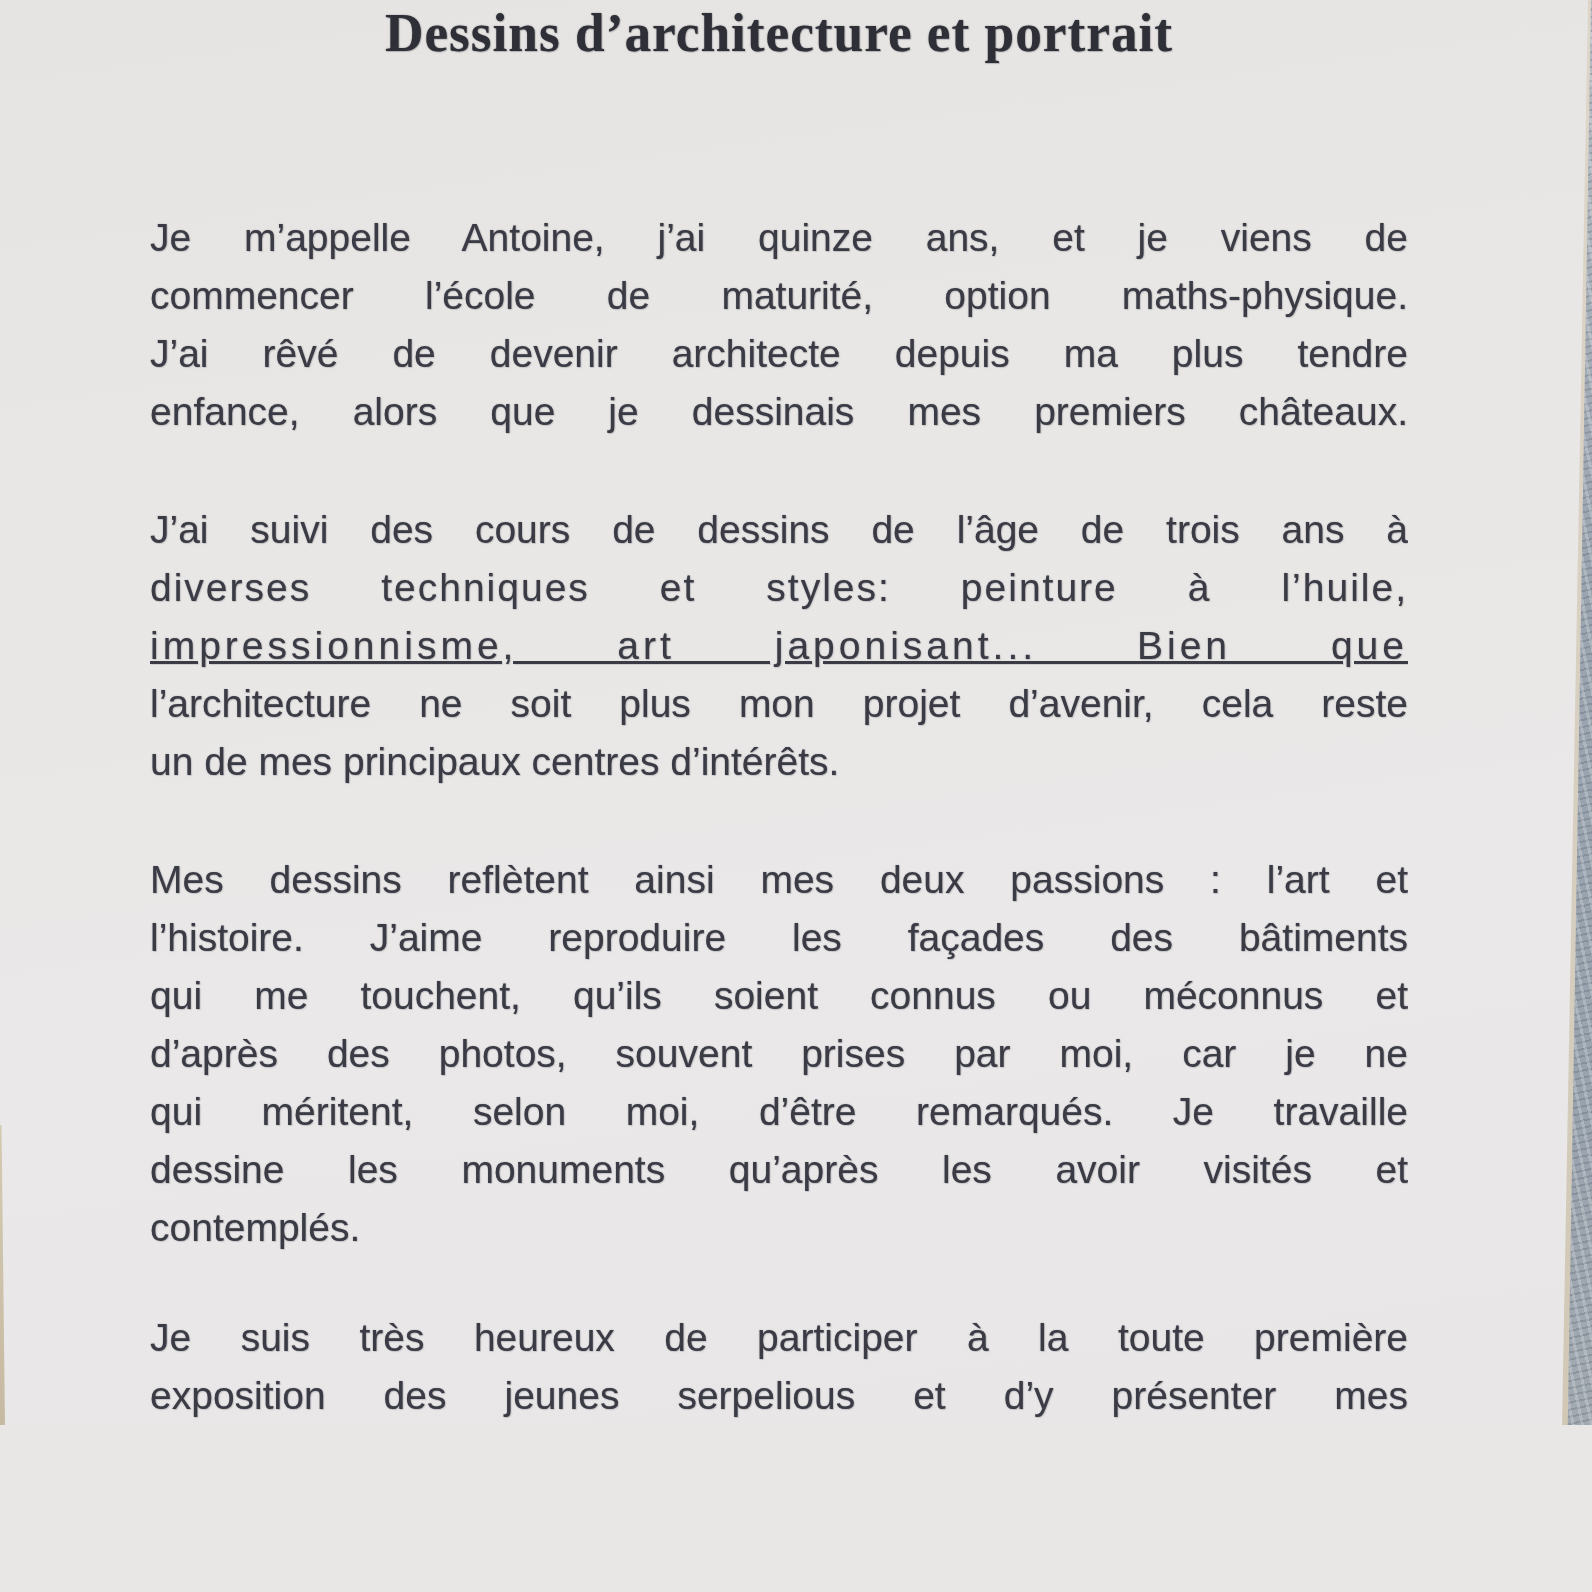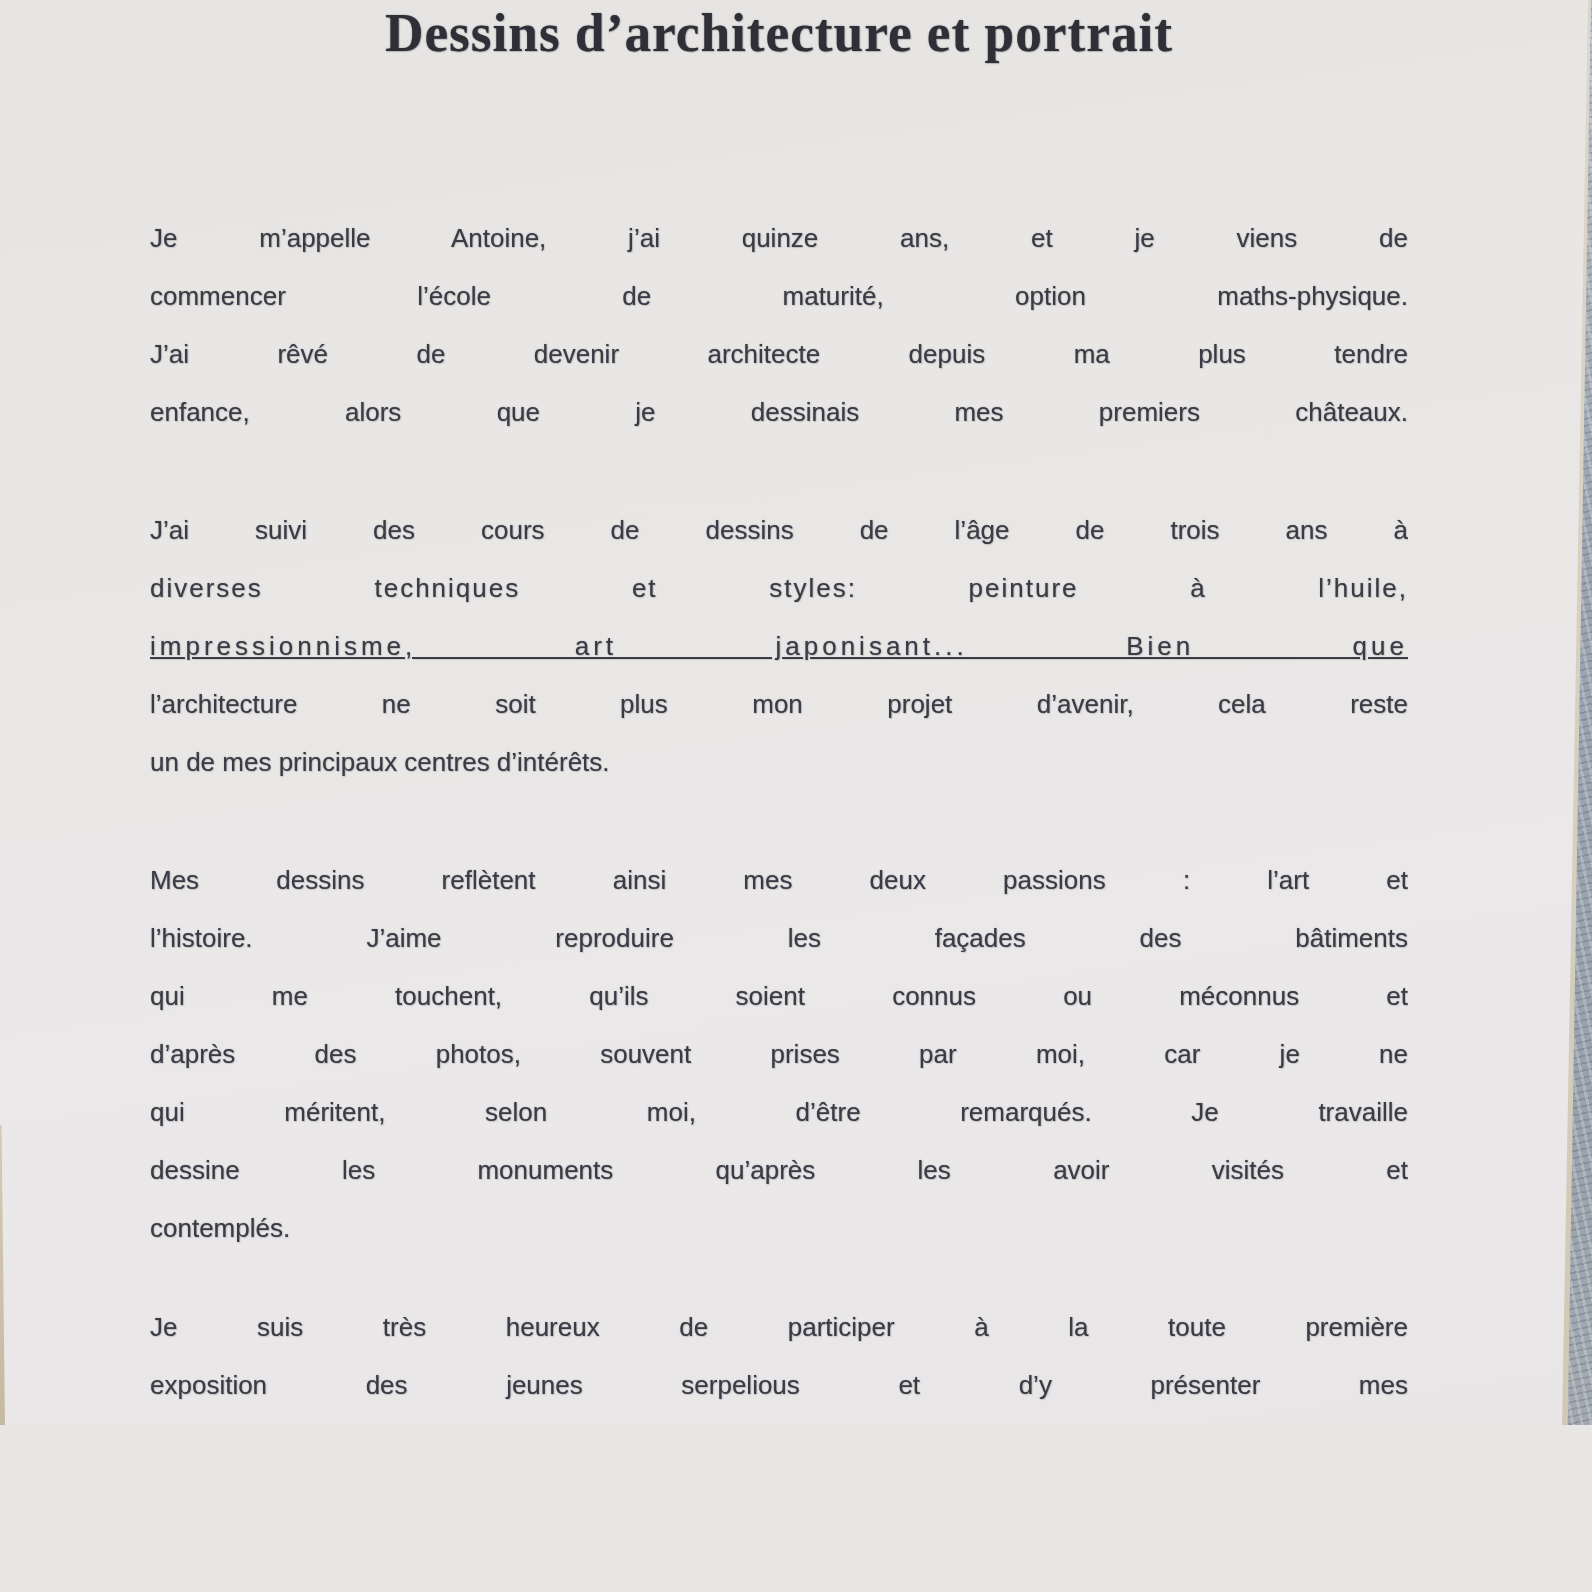--- a/index.html
+++ b/index.html
@@ -45,24 +45,24 @@
   .content {
     position: absolute;
     left: 150px;
     top: 209px;
     width: 1258px;
     color: #3a3b45;
     text-shadow: 0 0 1.2px rgba(58,59,69,0.5), 1px 1px 1px rgba(58,59,69,0.15);
   }
   .para { margin: 0 0 60px 0; }
   .para-2 { }
-  .para-3 { margin-bottom: 41px; }
+  .para-3 { margin-bottom: 52px; }
   .para-4 { margin-bottom: 0; }
   .line {
-    font-size: 26px;
+    font-size: 39px;
     line-height: 58px;
     height: 58px;
     overflow: hidden;
     text-align: justify;
     text-align-last: justify;
   }
   .line.last { text-align-last: left; }
   .line.track-sm { letter-spacing: 2px; }
   .line.track-md { letter-spacing: 4px; text-decoration: underline; }
   .line.track-lg { letter-spacing: 7px; }

